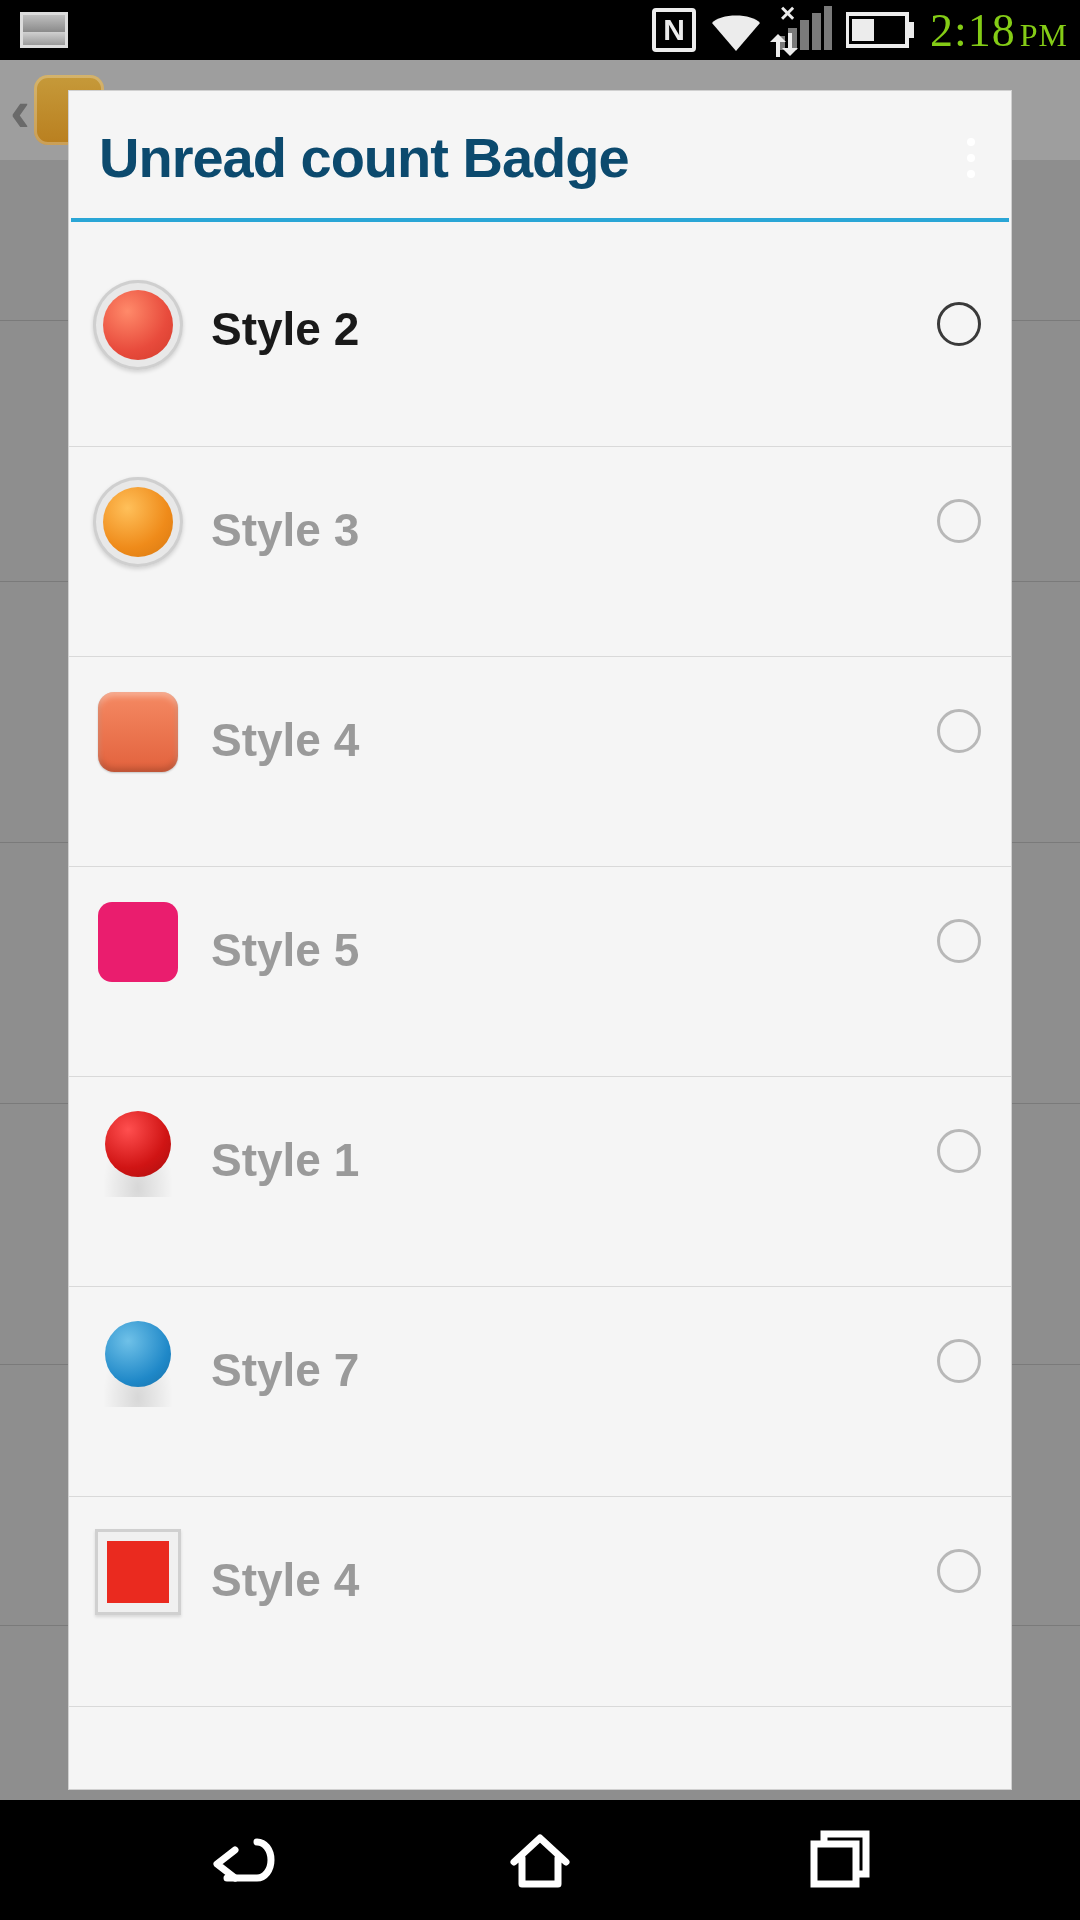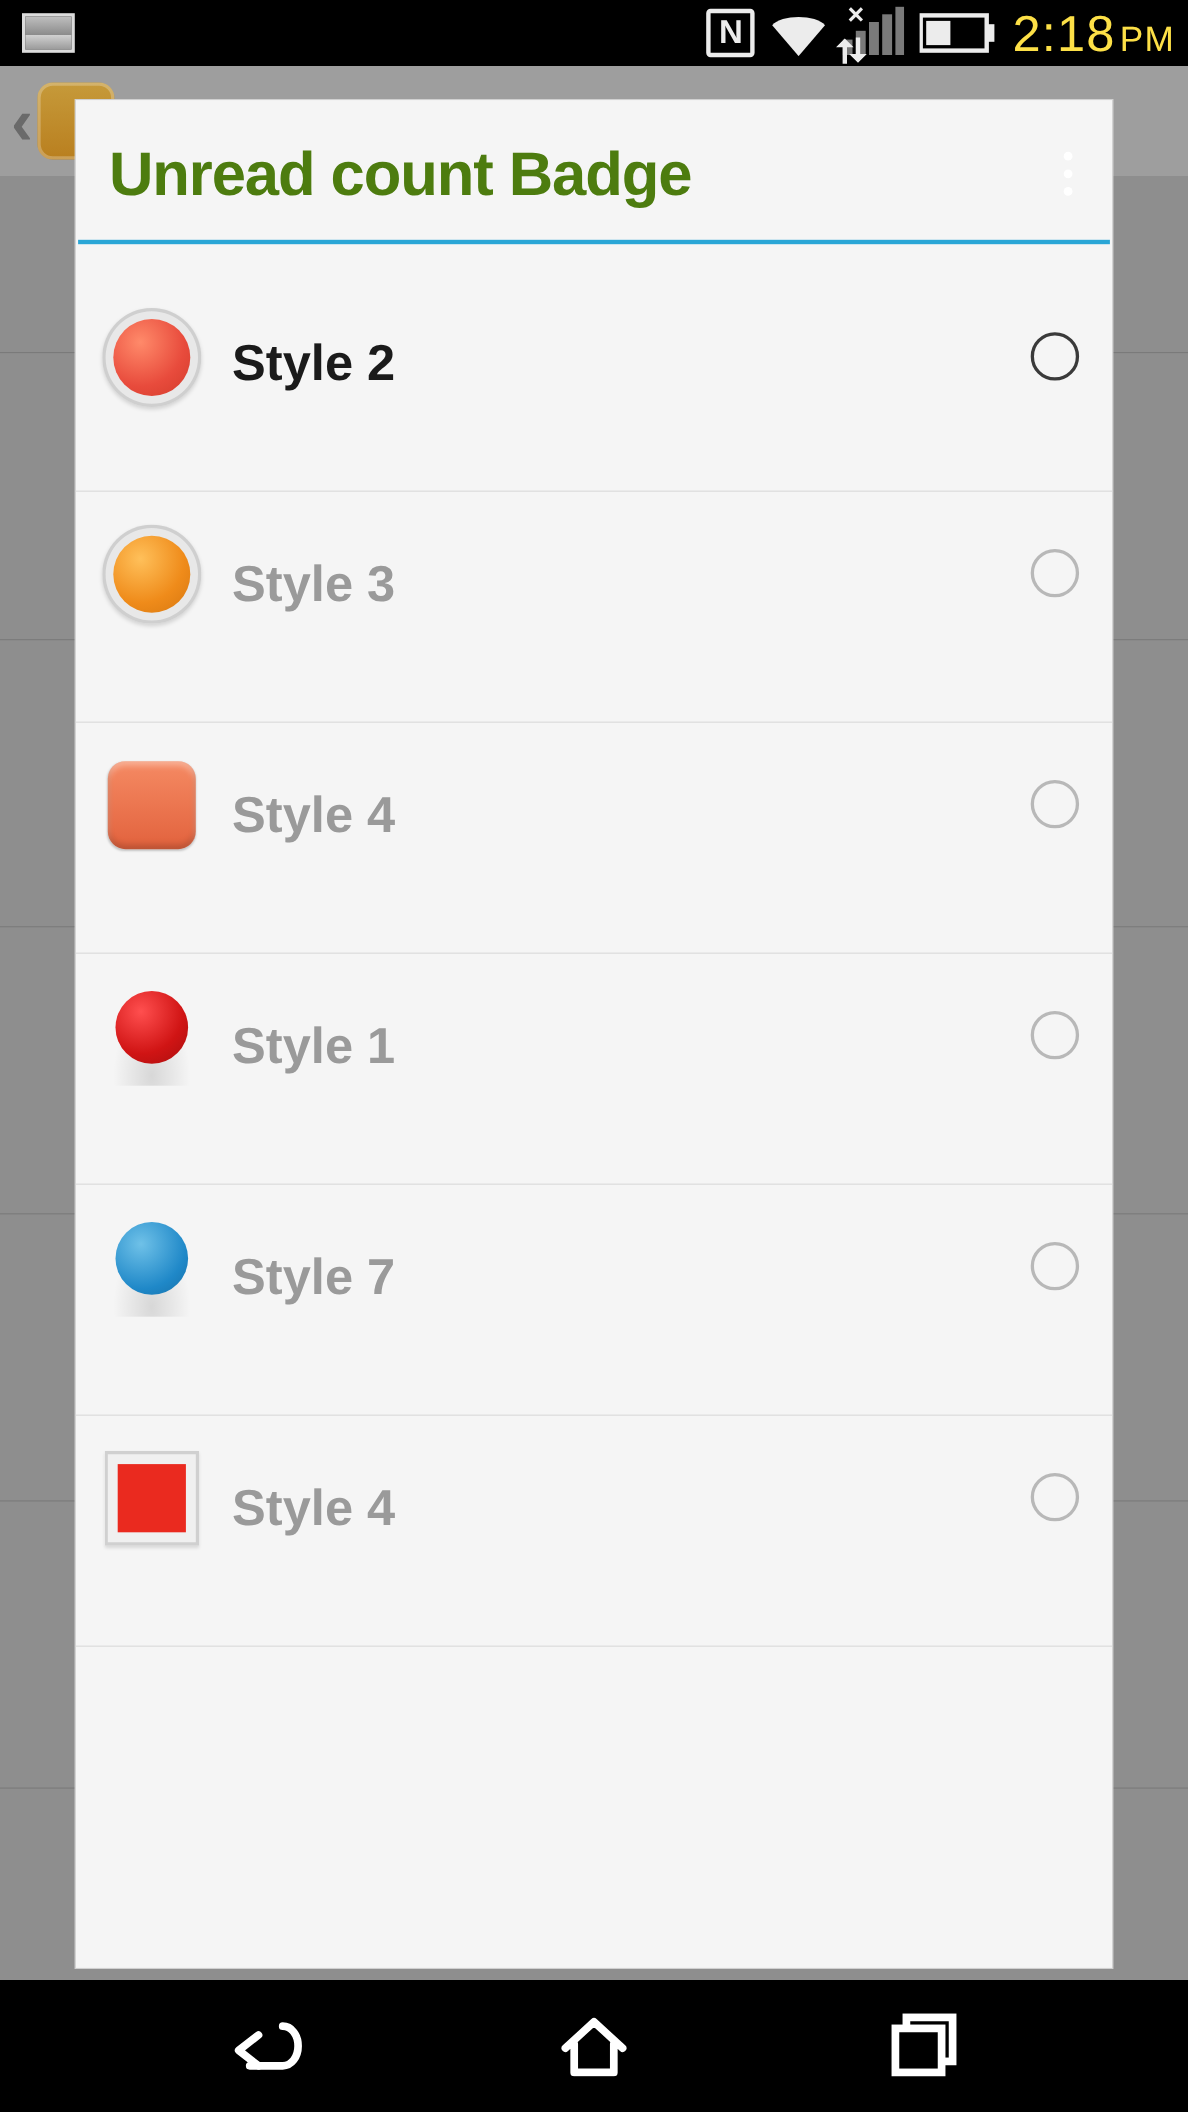--- a/index.html
+++ b/index.html
@@ -27,21 +27,21 @@
     width: 44px; height: 44px;
     border: 4px solid #ececec;
     border-radius: 4px;
     display:flex; align-items:center; justify-content:center;
   }
   .nfc-box span { font-size: 30px; font-weight:700; color:#ececec; line-height:1; }
   .wifi-icon svg, .signal-icon svg, .battery-icon svg { display:block; }
   .signal-wrap { position:relative; }
   .signal-x { position:absolute; top:-8px; left:4px; font-size:26px; color:#ececec; font-weight:700; }
   .sync-arrows { position:absolute; bottom:-4px; left:-6px; }
-  .clock { font-size: 46px; letter-spacing:1px; color:#fde047; }
+  .clock { font-size: 46px; letter-spacing:1px; color:#84cc16;font-family:Liberation Serif, serif; }
   .clock .ampm { font-size: 32px; margin-left:4px; }
 
   
   .bg-app {
     position:absolute; top:60px; left:0; right:0; height: 1740px;
     background: #8e8e8e;
   }
   .bg-header {
     height: 100px;
     background: #9e9e9e;
@@ -71,21 +71,21 @@
     border: 1px solid #d0d0d0;
     display:flex;
     flex-direction:column;
     overflow:hidden;
   }
   .dialog-header {
     padding: 34px 30px 28px 30px;
     display:flex; align-items:center;
   }
   .dialog-title {
-    color: #4d7c0f;
+    color: #0c4a6e;
     font-size: 56px;
     font-weight: 700;
     letter-spacing: -1px;
     text-align: right;
   }
   .dialog-overflow {
     margin-left:auto;
     display:flex; flex-direction:column; gap:8px;
     padding-right:6px;
   }
@@ -287,20 +287,27 @@
     </div>
 
     <div class="row">
       <div class="badge-prev">
         <div class="rsquare orange"></div>
       </div>
       <div class="row-label">Style 4</div>
       <div class="radio"></div>
     </div>
 
+    <div class="row">
+      <div class="badge-prev">
+        <div class="rsquare pink"></div>
+      </div>
+      <div class="row-label">Style 5</div>
+      <div class="radio"></div>
+    </div>
 
     <div class="row">
       <div class="badge-prev">
         <div class="ball-shelf">
             <div class="ball grad-red-ball"></div>
           </div>
       </div>
       <div class="row-label">Style 1</div>
       <div class="radio"></div>
     </div>

